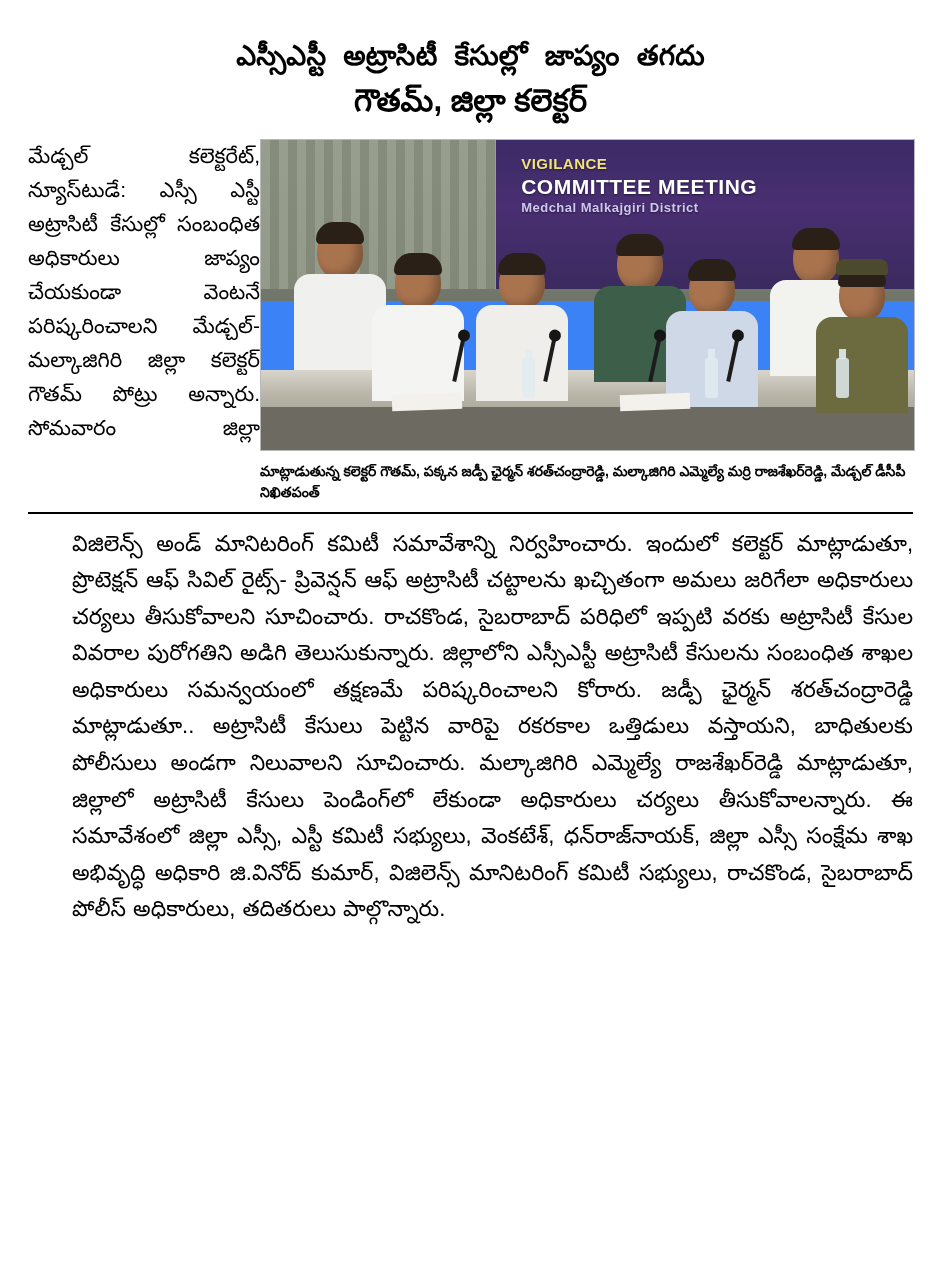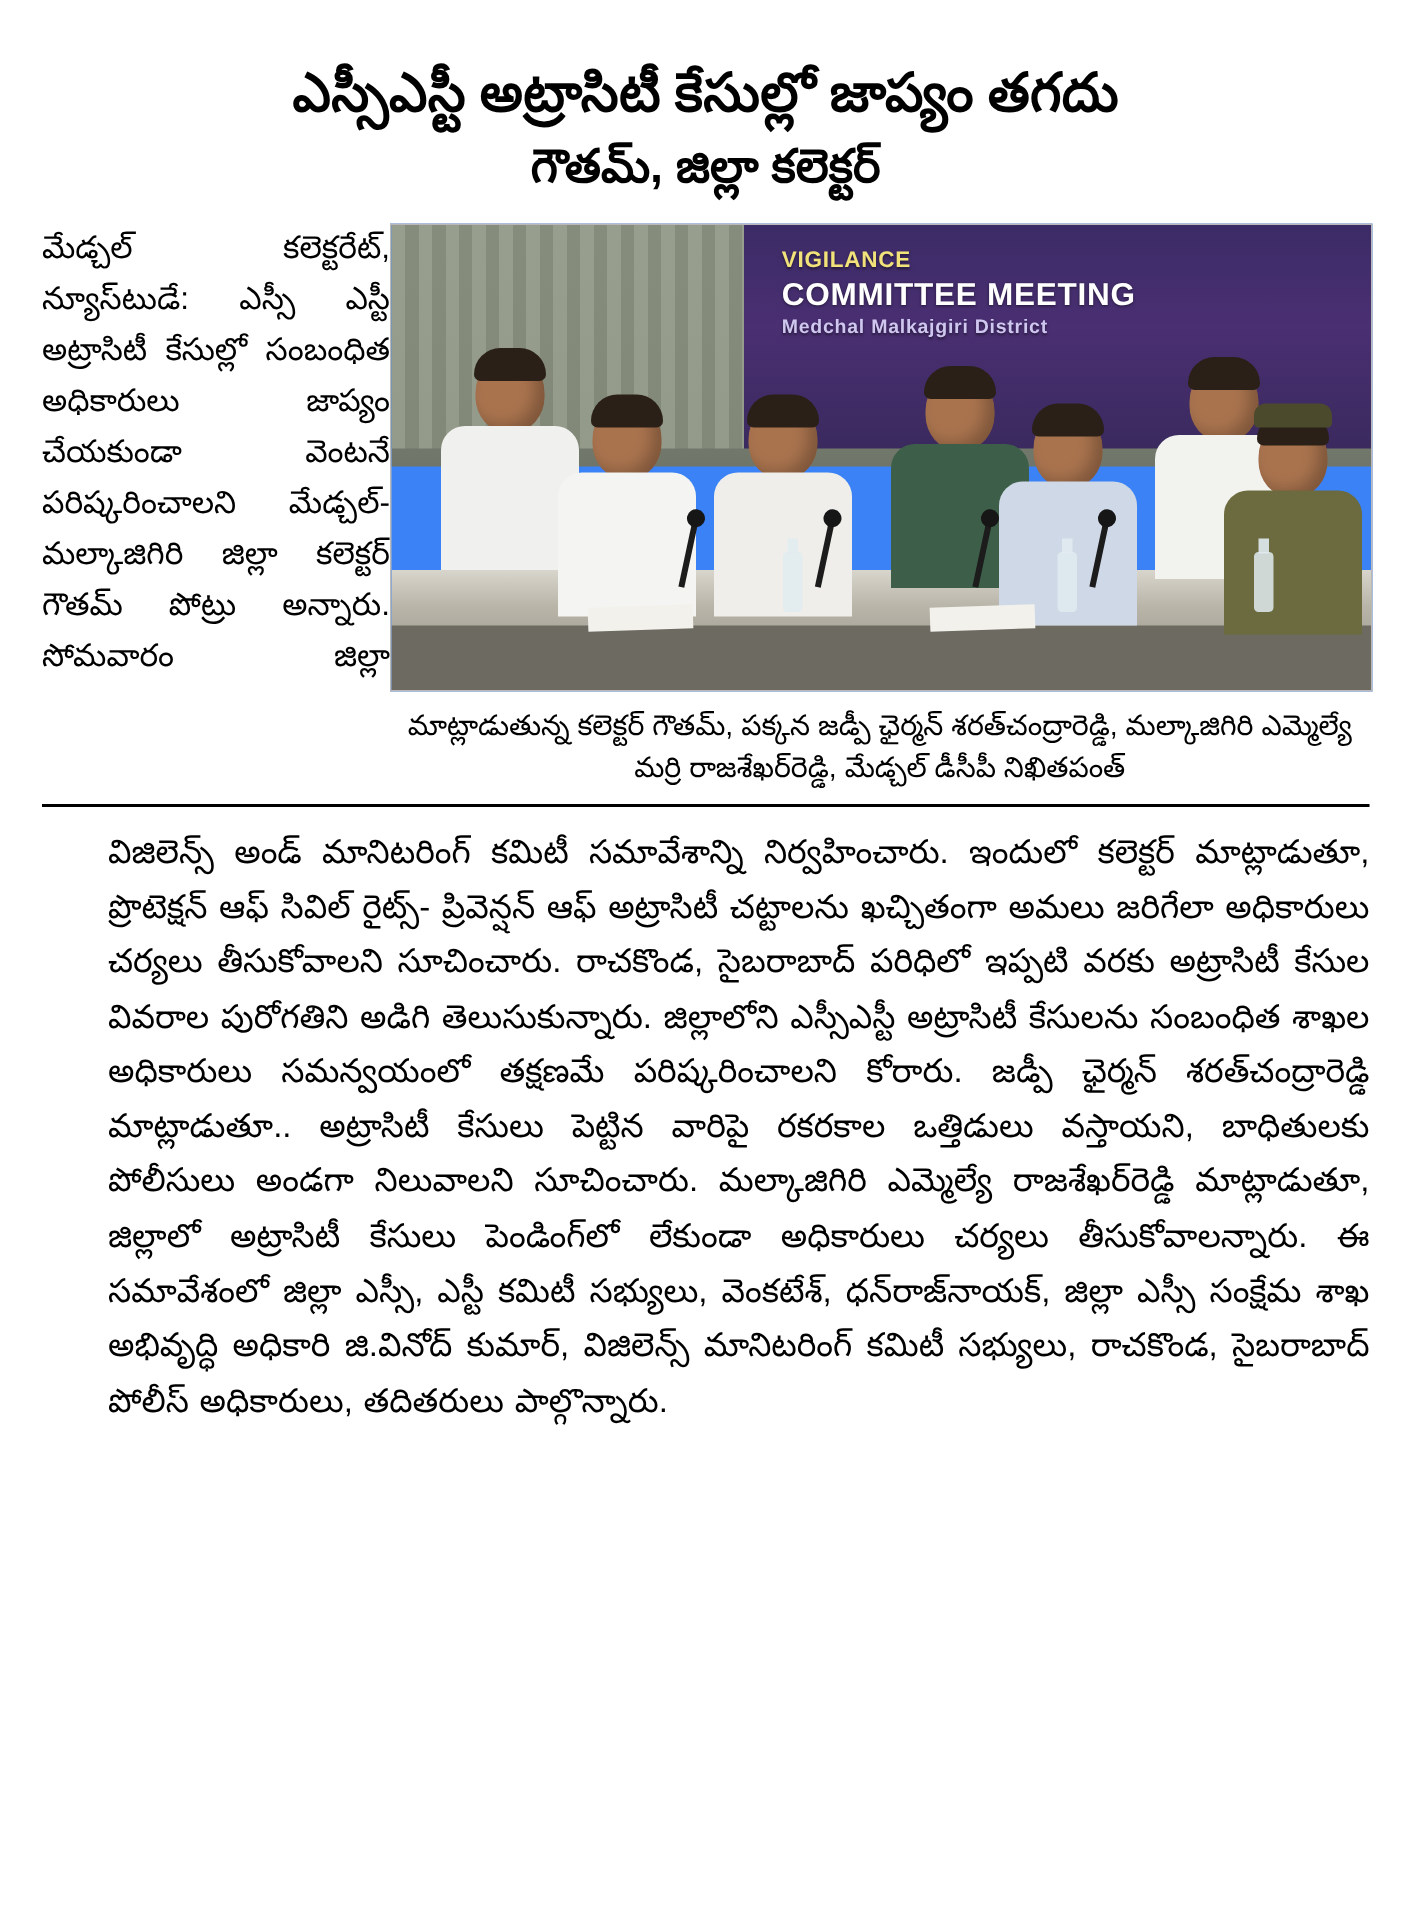--- a/index.html
+++ b/index.html
@@ -17,23 +17,23 @@
   }
   .page {
     width: 941px;
     height: 1280px;
     box-sizing: border-box;
     padding: 34px 28px 10px 28px;
     position: relative;
   }
   .headline {
     text-align: center;
-    font-family: Liberation Serif, serif;
+    font-family: Liberation Mono, monospace;
     font-weight: bold;
-    font-size: 36px;
+    font-size: 28px;
     line-height: 1.25;
     letter-spacing: 0.2px;
     color: #000;
     margin: 6px 0 6px 0;
   }
   .subheadline {
     text-align: center;
     font-family: "Liberation Sans", sans-serif;
     font-weight: bold;
     font-size: 31px;
@@ -140,23 +140,22 @@
   .mic::after{content:"";position:absolute;top:-7px;left:-4px;width:12px;height:12px;border-radius:50%;background:#161616;}
   .m1{left:30%;} .m2{left:44%;} .m3{left:60%;} .m4{left:72%;}
   .bottle{position:absolute;bottom:17%;width:13px;height:40px;background:rgba(225,235,240,.85);border-radius:3px;}
   .bottle::before{content:"";position:absolute;top:-9px;left:3px;width:7px;height:10px;background:rgba(225,235,240,.9);}
   .b1{left:40%;} .b2{left:68%;} .b3{left:88%;}
   .paper{position:absolute;bottom:13%;width:70px;height:16px;background:#f2f1ec;transform:rotate(-2deg);}
   .pa1{left:55%;} .pa2{left:20%;}
 
   .caption {
     margin-top: 10px;
-    text-align: center;
-    font-weight: normal;
-    font-size: 19px;
+    font-weight: bold;
+    font-size: 14px;
     line-height: 1.45;
     color: #000;
   }
   .rule {
     height: 2px;
     background: #000;
     margin: 10px 0 12px 0;
   }
   .body-text {
     font-size: 22px;

